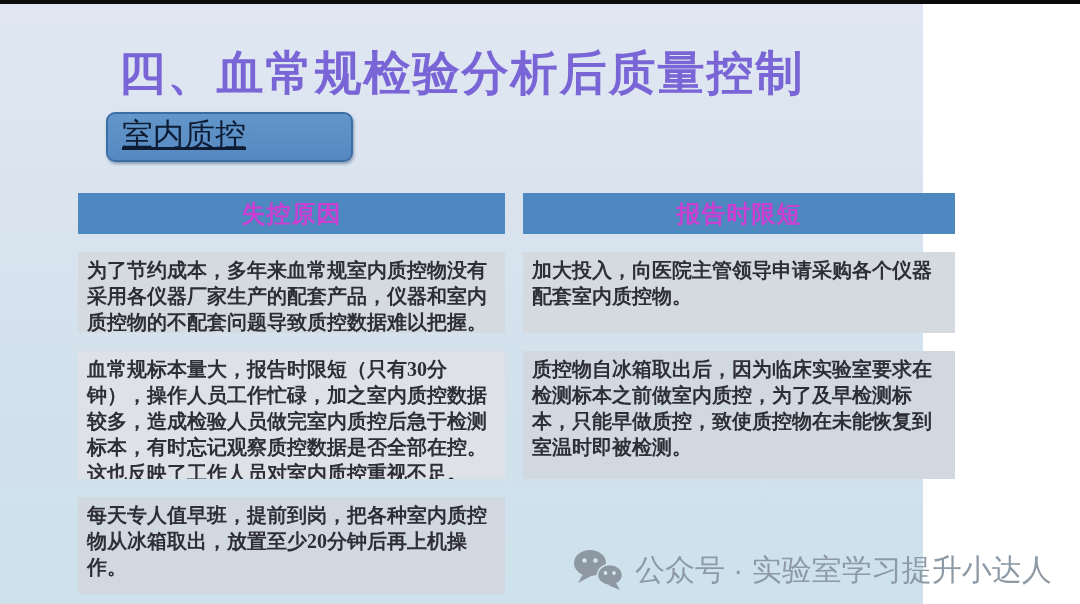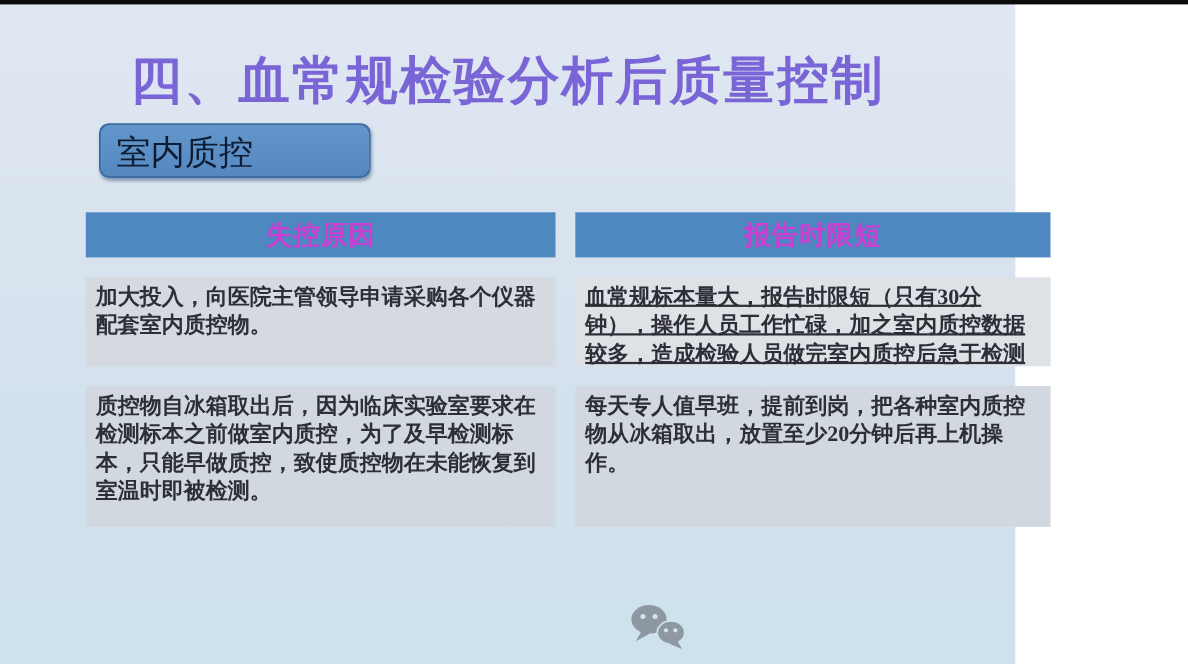--- a/index.html
+++ b/index.html
@@ -12,43 +12,43 @@
   }
   .letterbox { position:absolute; top:0; left:0; width:1080px; height:4px; background:#0b0b0b; }
 
   .title {
     position:absolute; top:42px; left:0; width:100%;
     text-align:center; font-size:47px; font-weight:700;
     color:#7a65d6; letter-spacing:2px;
   }
 
   .label-box {
-    position:absolute; left:90px; top:112px; width:247px; height:50px;
+    position:absolute; left:106px; top:112px; width:247px; height:50px;
     background:linear-gradient(180deg, #6397cb 0%, #5488bf 100%);
     border:2px solid #3d6da5; border-radius:9px;
     box-shadow:1px 2px 3px rgba(40,70,110,0.45);
-    display:flex; align-items:flex-end; padding-left:14px;
-    font-size:31px; color:#0d1b33;
+    display:flex; align-items:flex-start; padding-left:14px;
+    font-size:31px; color:#0d1b33;text-decoration:underline;
   }
 
   .qc-table {
     position:absolute; left:78px; top:193px; width:862px;
     display:grid; grid-template-columns:427px 432px;
     grid-template-rows:41px 81px 128px 97px; gap:18px;
   }
   .th {
     background:#4d88c1; color:#cb3ed2; font-weight:700; font-size:24px;
     display:flex; align-items:center; justify-content:center; letter-spacing:1px;
   }
   .td {
     color:#2e2e36; font-weight:700; font-size:20px; line-height:26px;
     padding:5px 6px 4px 9px; overflow:hidden;
   }
   .r1 { background:#d5dae1; }
-  .r2 { background:#dee1e6;text-decoration:underline; }
+  .r2 { background:#dee1e6; }
   .r3 { background:#d2d8e0; }
 
   .watermark {
     position:absolute; left:573px; top:545px; height:50px;
     display:flex; align-items:center; gap:10px;
     font-family:"Liberation Sans", sans-serif;
     color:#8d9aa5; font-size:30px; white-space:nowrap;
   }
   .wechat-icon { width:52px; height:44px; flex:0 0 auto; }
 </style>
@@ -62,34 +62,36 @@
   <div class="title">四、血常规检验分析后质量控制</div>
 
   <div class="label-box">
     <span>室内质控</span>
   </div>
 
   <div class="qc-table">
     <div class="th">失控原因</div>
     <div class="th">报告时限短</div>
 
+    <div class="td r1">为了节约成本，多年来血常规室内质控物没有采用各仪器厂家生产的配套产品，仪器和室内质控物的不配套问题导致质控数据难以把握。</div>
     <div class="td r1">加大投入，向医院主管领导申请采购各个仪器配套室内质控物。</div>
 
     <div class="td r2">血常规标本量大，报告时限短（只有30分钟），操作人员工作忙碌，加之室内质控数据较多，造成检验人员做完室内质控后急于检测标本，有时忘记观察质控数据是否全部在控。这也反映了工作人员对室内质控重视不足。</div>
 
     <div class="td r3">质控物自冰箱取出后，因为临床实验室要求在检测标本之前做室内质控，为了及早检测标本，只能早做质控，致使质控物在未能恢复到室温时即被检测。</div>
     <div class="td r3">每天专人值早班，提前到岗，把各种室内质控物从冰箱取出，放置至少20分钟后再上机操作。</div>
   </div>
 
   <div class="watermark">
     <svg class="wechat-icon" viewBox="0 0 52 44" xmlns="http://www.w3.org/2000/svg">
       <ellipse cx="17" cy="15" rx="16" ry="13" fill="#8d98a2"></ellipse>
       <path d="M10 26 L5 35 L18 28 Z" fill="#8d98a2"></path>
       <circle cx="11.5" cy="12.5" r="2.3" fill="#d3e4ed"></circle>
       <circle cx="22.5" cy="12.5" r="2.3" fill="#d3e4ed"></circle>
       <ellipse cx="37" cy="27" rx="12.5" ry="10.5" fill="#8d98a2" stroke="#cde2ec" stroke-width="1.5"></ellipse>
       <path d="M43 35 L47 42 L35 37 Z" fill="#8d98a2"></path>
       <circle cx="32.5" cy="25" r="1.9" fill="#d3e4ed"></circle>
       <circle cx="41" cy="25" r="1.9" fill="#d3e4ed"></circle>
     </svg>
+    <span>公众号 · 实验室学习提升小达人</span>
   </div>
 
 </div>
 
 </body></html>

